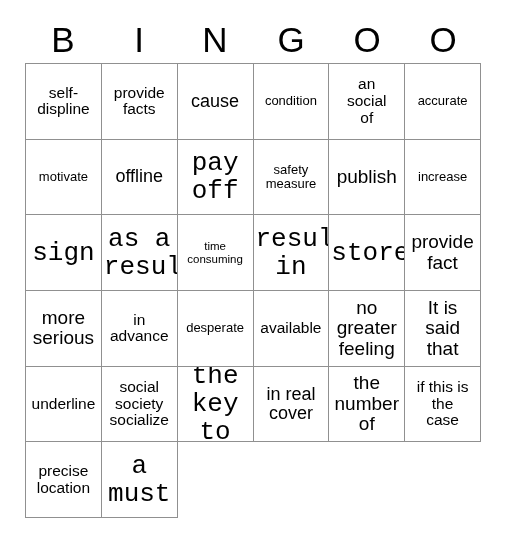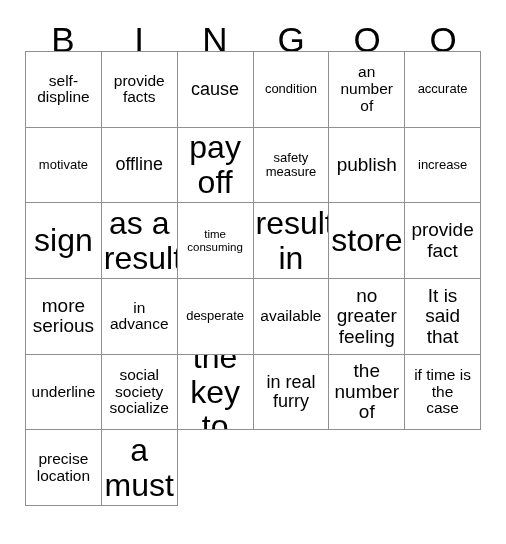--- a/index.html
+++ b/index.html
@@ -35,21 +35,21 @@
     font-size: 35px;
     line-height: 46px;
     font-weight: 400;
     letter-spacing: 0px;
     color: #000000;
     font-family: "Liberation Sans", sans-serif;
   }
   #grid {
     position: absolute;
     left: 25px;
-    top: 51px;
+    top: 63px;
     width: 456px;
     height: 455px;
     border-top: 1px solid #909090;
     border-left: 1px solid #909090;
     box-sizing: border-box;
     display: grid;
     grid-template-columns: repeat(6, 1fr);
     grid-template-rows: repeat(6, 1fr);
     background: #ffffff;
   }
@@ -66,21 +66,21 @@
     background: #ffffff;
   }
   .cell-text {
     display: block;
     width: 100%;
     line-height: 1.08;
     color: #000000;
     font-family: "Liberation Sans", sans-serif;
     white-space: pre-line;
   }
-  .fs-xl .cell-text { font-size: 32px; }
+  .fs-xl .cell-text { font-size: 26px; font-family: Liberation Mono, monospace; }
   .fs-lg .cell-text { font-size: 18px; }
   .fs-md .cell-text { font-size: 19px; }
   .fs-sm .cell-text { font-size: 15.5px; }
   .fs-xs .cell-text { font-size: 13px; }
   .fs-xxs .cell-text { font-size: 11.5px; }
 </style>
 </head>
 <body>
 
 <div id="bingo-card">
@@ -105,21 +105,21 @@
 facts</span>
       </div>
     <div class="cell fs-lg">
         <span class="cell-text">cause</span>
       </div>
     <div class="cell fs-xs">
         <span class="cell-text">condition</span>
       </div>
     <div class="cell fs-sm">
         <span class="cell-text">an
-number
+social
 of</span>
       </div>
 
     <div class="cell fs-xs">
         <span class="cell-text">accurate</span>
       </div>
     <div class="cell fs-xs">
         <span class="cell-text">motivate</span>
       </div>
     <div class="cell fs-lg">
@@ -196,29 +196,29 @@
 society
 socialize</span>
       </div>
 
     <div class="cell fs-xl">
         <span class="cell-text">the
 key to</span>
       </div>
     <div class="cell fs-lg">
         <span class="cell-text">in real
-furry</span>
+cover</span>
       </div>
     <div class="cell fs-md">
         <span class="cell-text">the
 number
 of</span>
       </div>
     <div class="cell fs-sm">
-        <span class="cell-text">if time is
+        <span class="cell-text">if this is
 the
 case</span>
       </div>
     <div class="cell fs-sm">
         <span class="cell-text">precise
 location</span>
       </div>
     <div class="cell fs-xl">
         <span class="cell-text">a
 must</span>

